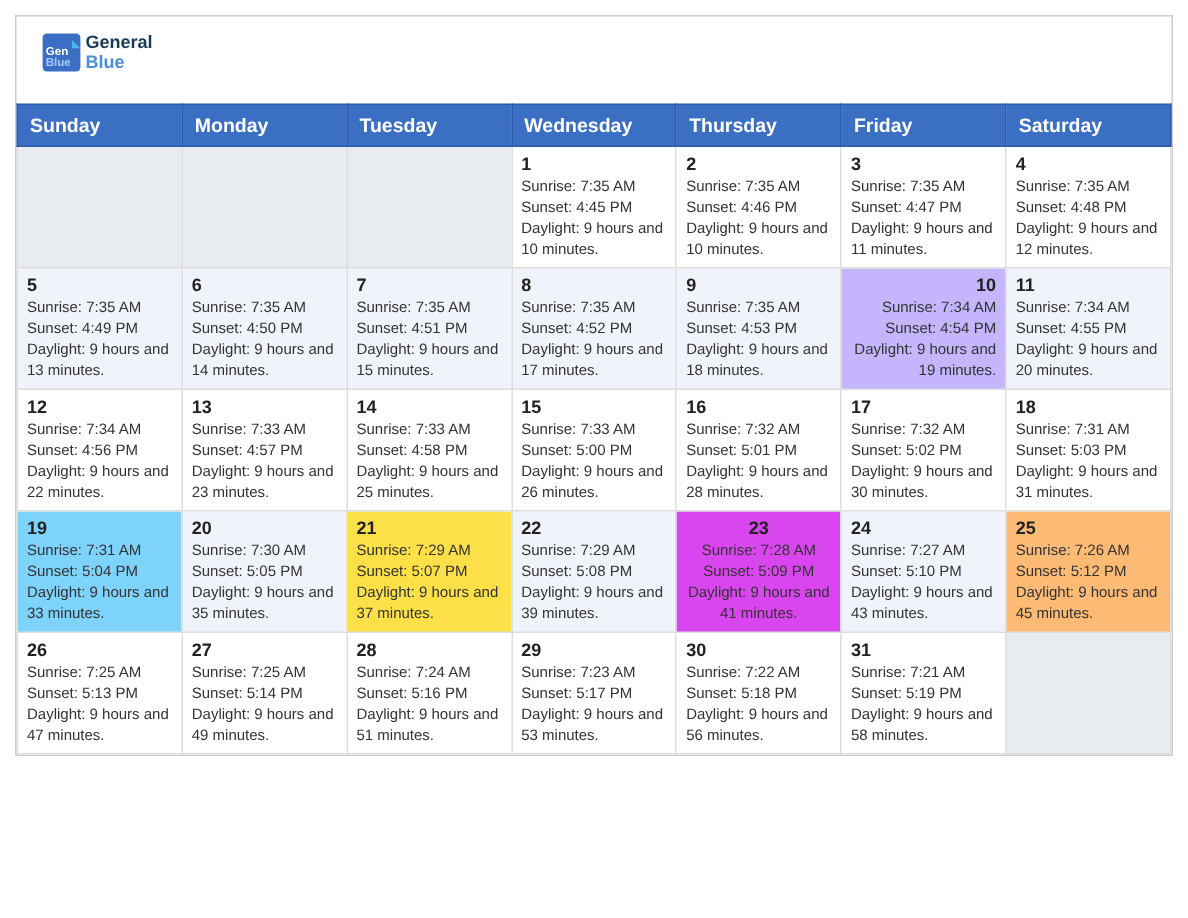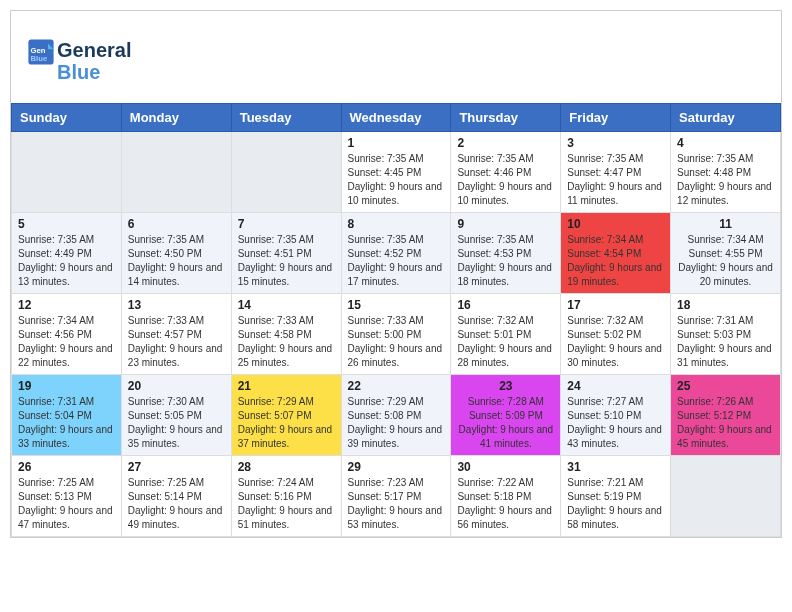--- a/index.html
+++ b/index.html
@@ -19,25 +19,24 @@
       display: flex;
       align-items: center;
       justify-content: space-between;
       padding: 10px 16px 20px 16px;
     }
     .logo-area {
       display: flex;
       align-items: center;
     }
     .logo-text {
-      font-size: 20px;
+      font-size: 12px;
       font-weight: bold;
       color: #1a3a5c;
       line-height: 1.1;
-      margin-top: 18px;
     }
     .logo-text span {
       color: #4a90d9;
     }
     .logo-icon {
       width: 28px;
       height: 28px;
       margin-right: 2px;
     }
     .title-area {
@@ -166,25 +165,25 @@
             <div class="day-info">Sunrise: 7:35 AM<br>Sunset: 4:51 PM<br>Daylight: 9 hours and 15 minutes.</div>
           </td>
           <td style="background: rgb(240, 244, 250);">
             <div class="day-number">8</div>
             <div class="day-info">Sunrise: 7:35 AM<br>Sunset: 4:52 PM<br>Daylight: 9 hours and 17 minutes.</div>
           </td>
           <td style="background: rgb(240, 244, 250);">
             <div class="day-number">9</div>
             <div class="day-info">Sunrise: 7:35 AM<br>Sunset: 4:53 PM<br>Daylight: 9 hours and 18 minutes.</div>
           </td>
-          <td style="background: #ef4444;">
+          <td style="background: #c4b5fd; text-align: right;">
             <div class="day-number">10</div>
             <div class="day-info">Sunrise: 7:34 AM<br>Sunset: 4:54 PM<br>Daylight: 9 hours and 19 minutes.</div>
           </td>
-          <td style="background: rgb(240, 244, 250); text-align: center;">
+          <td style="background: rgb(240, 244, 250);">
             <div class="day-number">11</div>
             <div class="day-info">Sunrise: 7:34 AM<br>Sunset: 4:55 PM<br>Daylight: 9 hours and 20 minutes.</div>
           </td>
         </tr>
         <tr class="row-even">
           <td>
             <div class="day-number">12</div>
             <div class="day-info">Sunrise: 7:34 AM<br>Sunset: 4:56 PM<br>Daylight: 9 hours and 22 minutes.</div>
           </td>
           <td>
@@ -230,21 +229,21 @@
             <div class="day-info">Sunrise: 7:29 AM<br>Sunset: 5:08 PM<br>Daylight: 9 hours and 39 minutes.</div>
           </td>
           <td style="background: #d946ef; text-align: center;">
             <div class="day-number">23</div>
             <div class="day-info">Sunrise: 7:28 AM<br>Sunset: 5:09 PM<br>Daylight: 9 hours and 41 minutes.</div>
           </td>
           <td style="background: rgb(240, 244, 250);">
             <div class="day-number">24</div>
             <div class="day-info">Sunrise: 7:27 AM<br>Sunset: 5:10 PM<br>Daylight: 9 hours and 43 minutes.</div>
           </td>
-          <td style="background: #ec4899;">
+          <td style="background: #fdba74;">
             <div class="day-number">25</div>
             <div class="day-info">Sunrise: 7:26 AM<br>Sunset: 5:12 PM<br>Daylight: 9 hours and 45 minutes.</div>
           </td>
         </tr>
         <tr class="row-even">
           <td>
             <div class="day-number">26</div>
             <div class="day-info">Sunrise: 7:25 AM<br>Sunset: 5:13 PM<br>Daylight: 9 hours and 47 minutes.</div>
           </td>
           <td>

